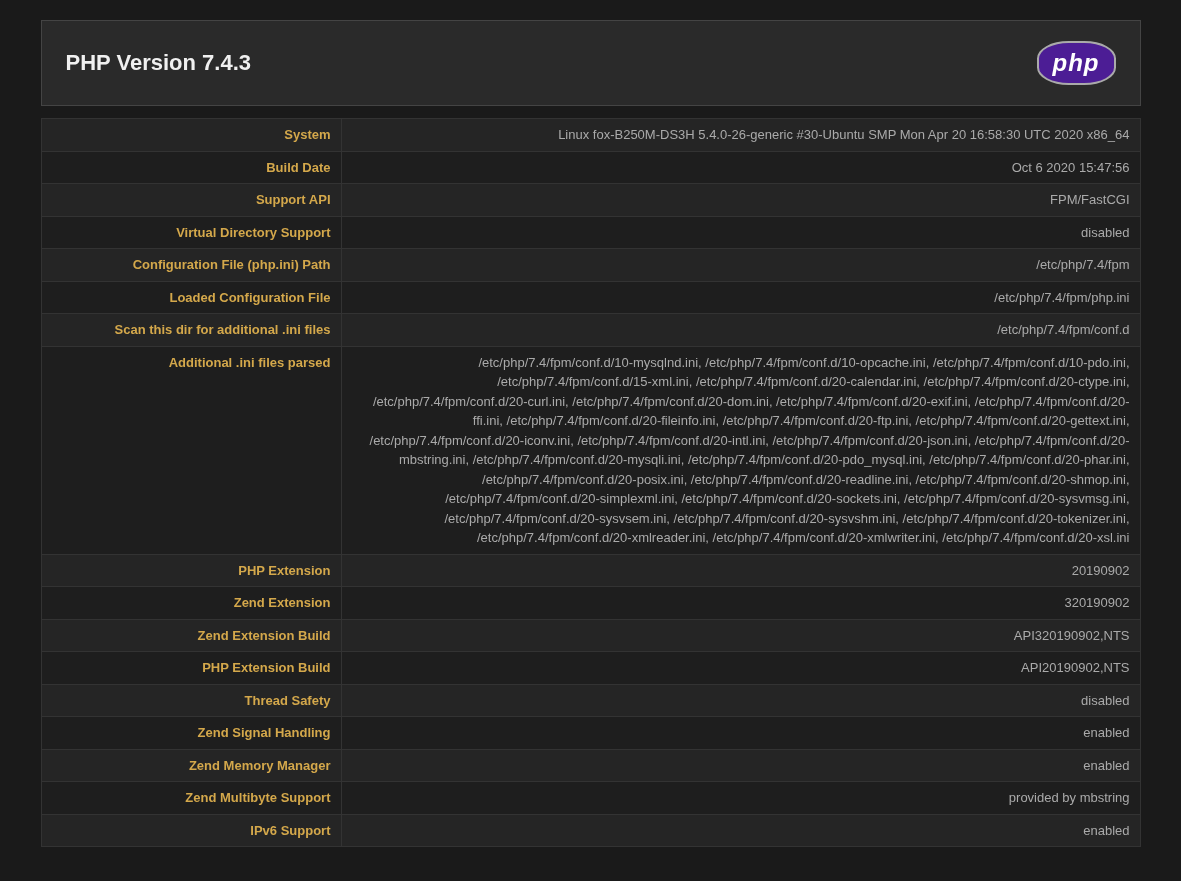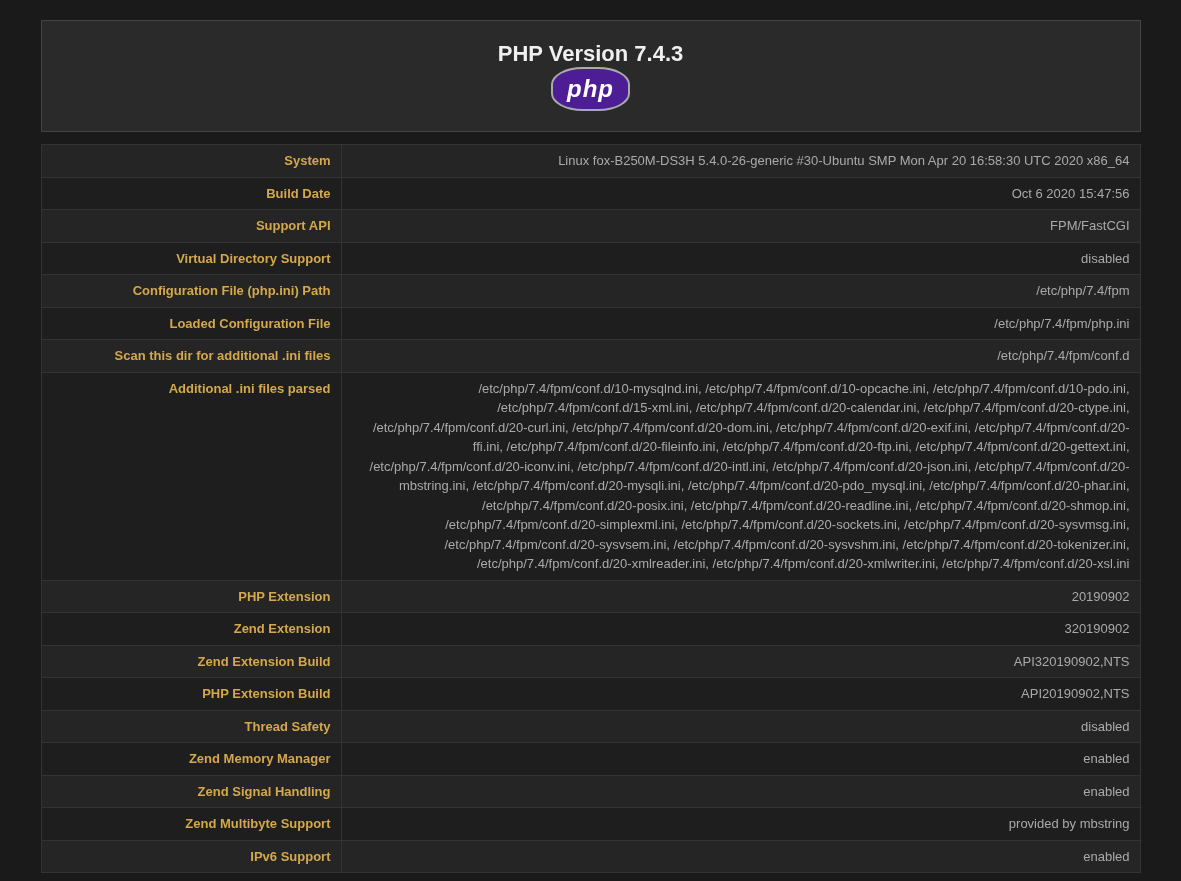--- a/index.html
+++ b/index.html
@@ -16,21 +16,20 @@
       background: #1a1a1a;
     }
     .header-box {
       background: #2a2a2a;
       border: 1px solid #444;
       padding: 20px 24px;
       display: flex;
       justify-content: space-between;
       align-items: center;
       margin-bottom: 12px;
-      flex-direction: column;
     }
     .php-version-title {
       color: #f0f0f0;
       font-size: 22px;
       font-weight: bold;
     }
     .php-logo-inner {
       background: #4c1d95;
       border-radius: 40%;
       padding: 6px 14px;
@@ -125,25 +124,25 @@
         </tr>
         <tr>
           <td>PHP Extension Build</td>
           <td>API20190902,NTS</td>
         </tr>
         <tr>
           <td>Thread Safety</td>
           <td>disabled</td>
         </tr>
         <tr>
-          <td>Zend Memory Manager</td>
+          <td>Zend Signal Handling</td>
           <td>enabled</td>
         </tr>
         <tr>
-          <td>Zend Signal Handling</td>
+          <td>Zend Memory Manager</td>
           <td>enabled</td>
         </tr>
         <tr>
           <td>Zend Multibyte Support</td>
           <td>provided by mbstring</td>
         </tr>
         <tr>
           <td>IPv6 Support</td>
           <td>enabled</td>
         </tr>

